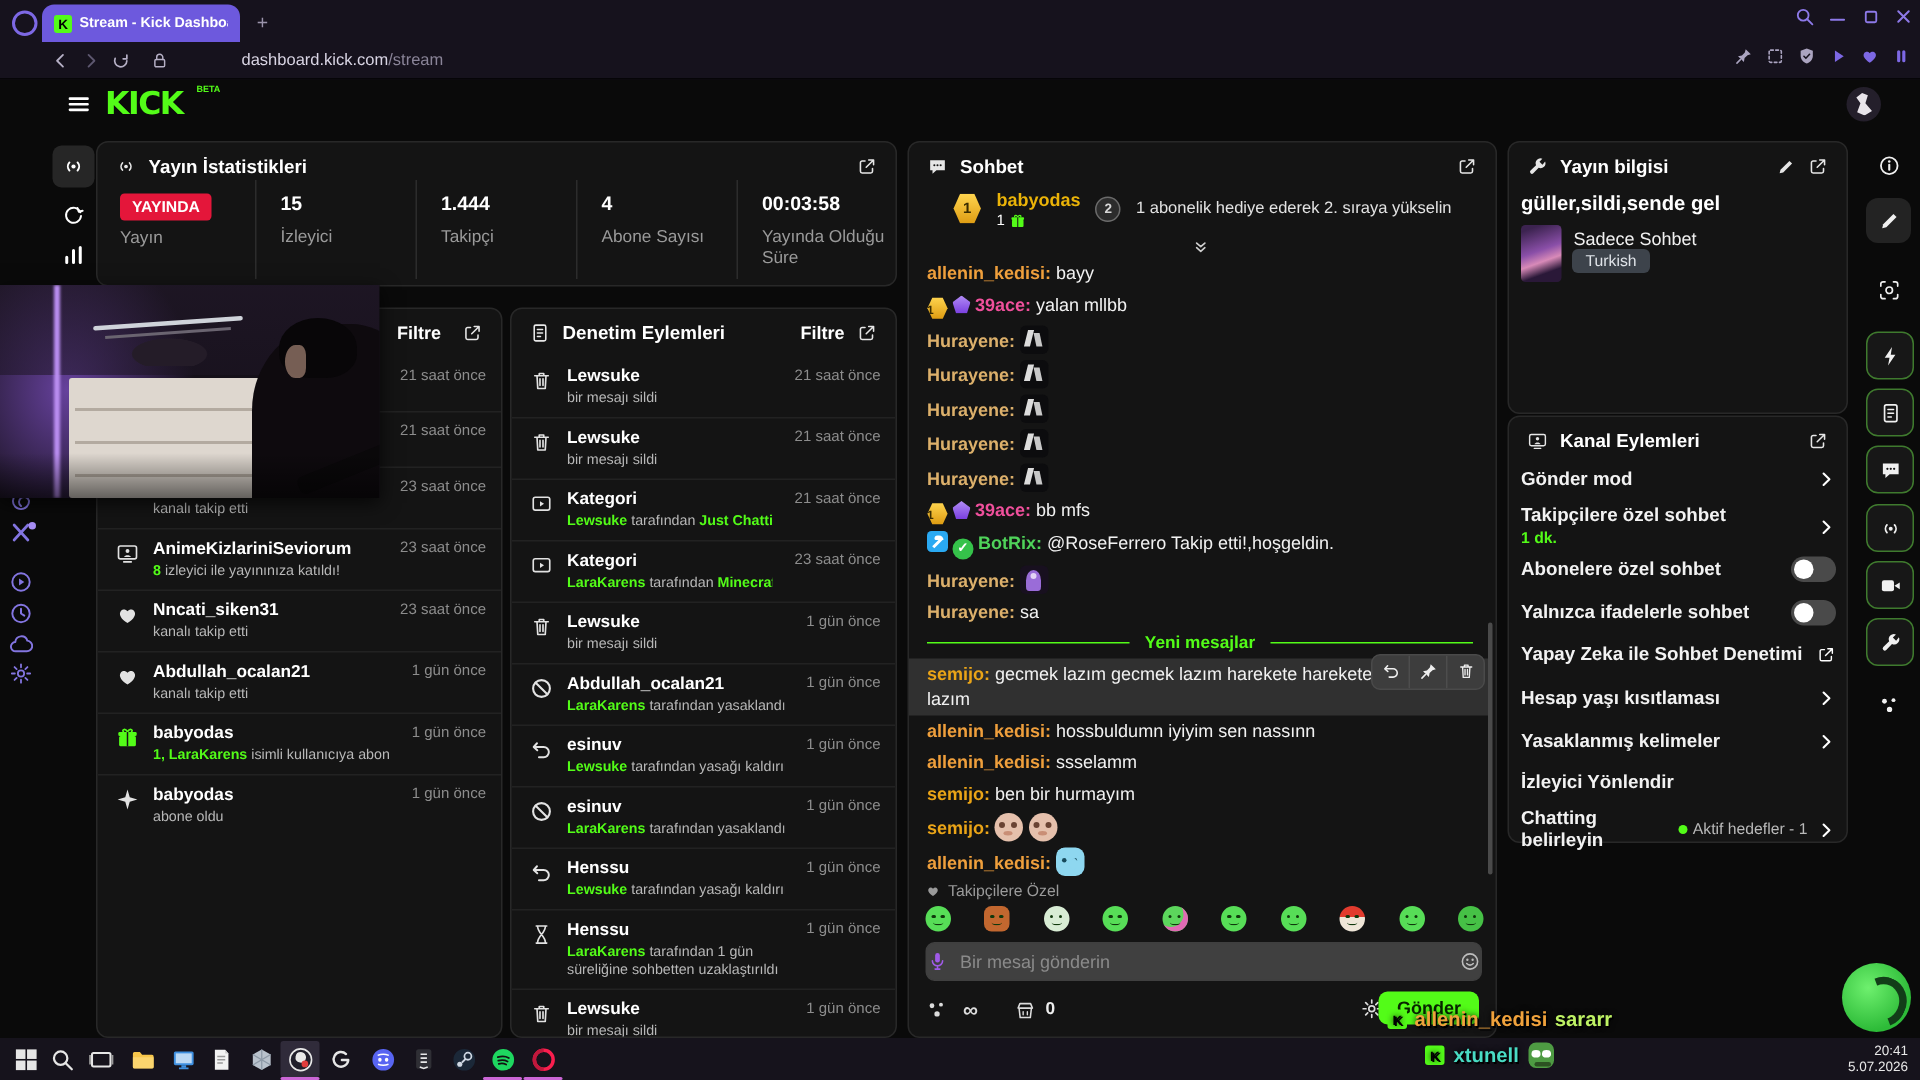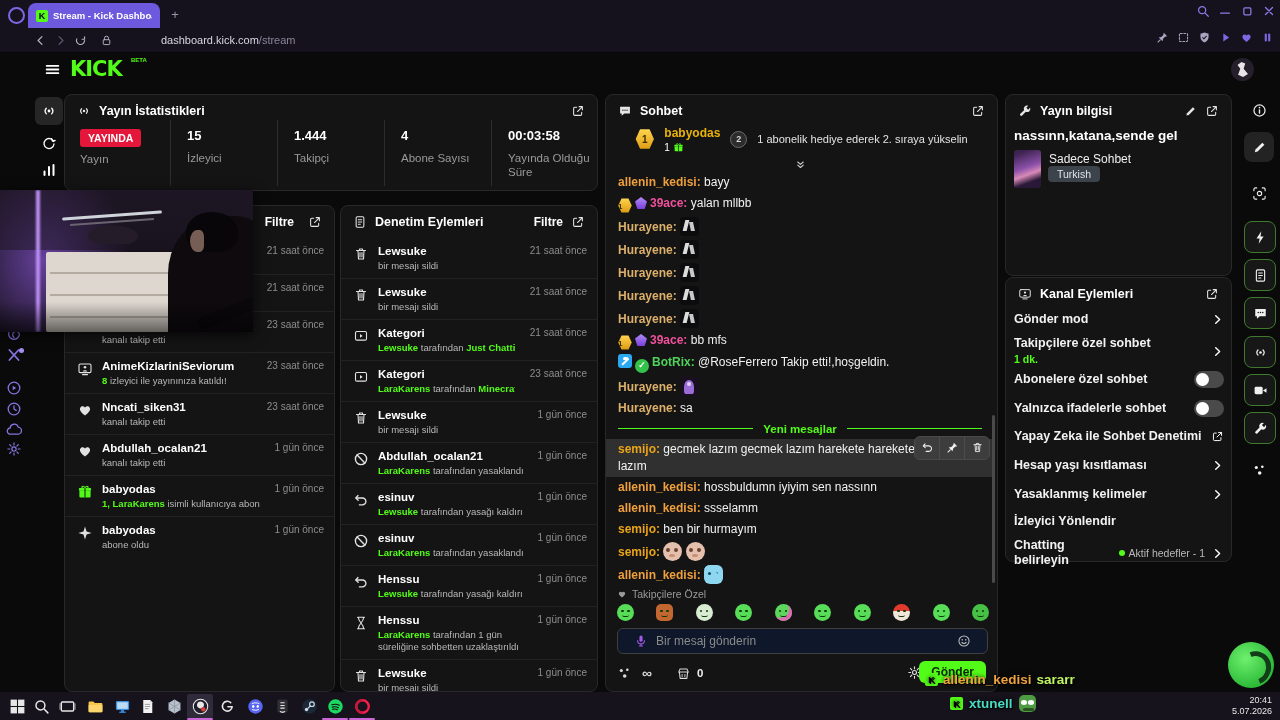--- a/index.html
+++ b/index.html
@@ -136,21 +136,21 @@
   .qe::before{content:"";position:absolute;left:4px;top:5.5px;width:2.5px;height:2.5px;border-radius:50%;background:#10380c;box-shadow:6px 0 0 #10380c;}
   .qe::after{content:"";position:absolute;left:5px;top:8.5px;width:7px;height:4px;border-bottom:1.6px solid #10380c;border-radius:50%;box-sizing:border-box;}
   .qe-rage{background:#c2672f;border-radius:5px;}
   .qe-alien{background:#d8ecd4;}
   .qe-party{background:#5cd65c;box-shadow:inset -3px -3px 0 #e06ab4;}
   .qe-cap{background:linear-gradient(#e23b2e 42%,#efe6d8 42%);}
   .qe-sick{background:#46c146;}
 
   
   #chat-input{position:absolute;left:617px;top:628px;width:371px;height:26px;border:1px solid #3f3f3f;
-    background:#0f172a;border-radius:6px;display:flex;align-items:center;box-sizing:border-box;padding:0 16px;gap:8px;}
+    background:#404040;border-radius:6px;display:flex;align-items:center;box-sizing:border-box;padding:0 0;gap:8px;}
   #chat-input .mic{width:14px;height:14px;color:#a05ae8;}
   #chat-input .ph{flex:1;font-size:12px;color:#8a8a8a;}
   #chat-input .smile{width:14px;height:14px;color:#bdbdbd;}
   #chat-foot{position:absolute;left:617px;top:661px;width:371px;height:24px;display:flex;align-items:center;gap:10px;}
   #chat-foot .ic{width:15px;height:15px;color:#dcdcdc;}
   .inf{font-size:14px;font-weight:700;color:#dcdcdc;line-height:14px;}
   #shop-count{font-size:11.5px;font-weight:700;color:#eee;margin-left:-4px;}
   #send-btn{position:absolute;right:2px;top:0px;background:#53fc18;color:#082500;font-size:12px;font-weight:800;
     padding:4px 12px;border-radius:6px;}
   #foot-gear{position:absolute;right:66px;top:4px;width:15px;height:15px;color:#dcdcdc;}
@@ -878,21 +878,21 @@
             <path d="M3 13l.7-2.9 7.3-7.3 2.2 2.2-7.3 7.3L3 13z" fill="currentColor"></path>
           </svg>
         </span>
       <span class="ic expand">
           <svg viewBox="0 0 16 16" fill="none" stroke="currentColor" stroke-width="1.3" stroke-linecap="round" stroke-linejoin="round">
             <path d="M6.5 3.8H4.3A1.3 1.3 0 003 5.1v6.6A1.3 1.3 0 004.3 13h6.6a1.3 1.3 0 001.3-1.3V9.5M9.3 3H13v3.7M12.8 3.2L7.4 8.6" stroke-width="1.2"></path>
           </svg>
         </span>
     </div>
   </div>
-  <div class="abs" id="si-title">nassınn,katana,sende gel</div>
+  <div class="abs" id="si-title">güller,sildi,sende gel</div>
   <div class="abs" id="si-thumb"></div>
   <div class="abs" id="si-cat">Sadece Sohbet</div>
   <div class="abs" id="si-tag">Turkish</div>
 
   <div class="panel" style="left:1005px;top:277px;width:227px;height:285px;">
     <div class="phead">
       <span class="ic">
           <svg viewBox="0 0 16 16" fill="none" stroke="currentColor" stroke-width="1.3" stroke-linecap="round" stroke-linejoin="round">
             <rect x="2" y="3" width="12" height="8.6" rx="1.3" stroke-width="1.1"></rect>
             <circle cx="8" cy="6.3" r="1.3" fill="currentColor" stroke="none"></circle>

